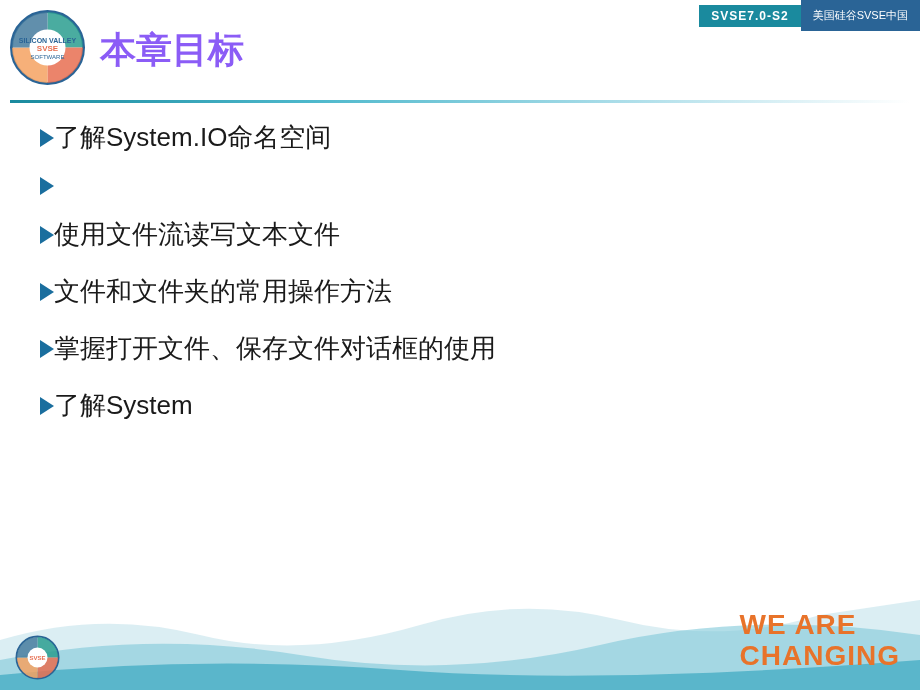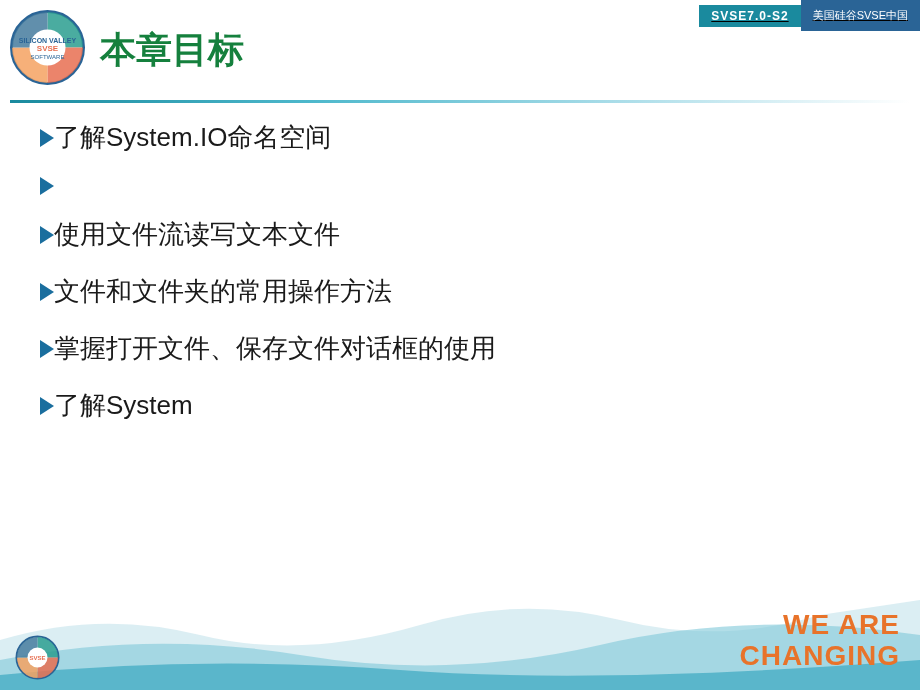--- a/index.html
+++ b/index.html
@@ -14,21 +14,20 @@
     }
 
     
     .top-bar {
       position: absolute;
       top: 0;
       right: 0;
       display: flex;
       align-items: center;
       z-index: 10;
-      text-decoration: underline;
     }
 
     .top-bar-svse {
       background: #1a8a9e;
       color: #ffffff;
       font-size: 12px;
       font-weight: bold;
       padding: 4px 12px;
       letter-spacing: 1px;
     }
@@ -58,21 +57,21 @@
     }
 
     .logo-svg {
       width: 75px;
       height: 75px;
     }
 
     .chapter-title {
       font-size: 36px;
       font-weight: bold;
-      color: #15803d;
+      color: #8b5cf6;
       margin-top: 5px;
     }
 
     
     .divider {
       position: absolute;
       top: 100px;
       left: 10px;
       right: 10px;
       height: 3px;
@@ -138,21 +137,21 @@
     .bottom-logo {
       width: 45px;
       height: 45px;
     }
 
     
     .we-are-changing {
       position: absolute;
       bottom: 18px;
       right: 20px;
-      text-align: right;
+      text-align: left;
       line-height: 1.1;
     }
 
     .we-are-changing-text {
       font-size: 28px;
       font-weight: bold;
       color: #e8732a;
       font-family: Arial, sans-serif;
       text-transform: uppercase;
       letter-spacing: 1px;

